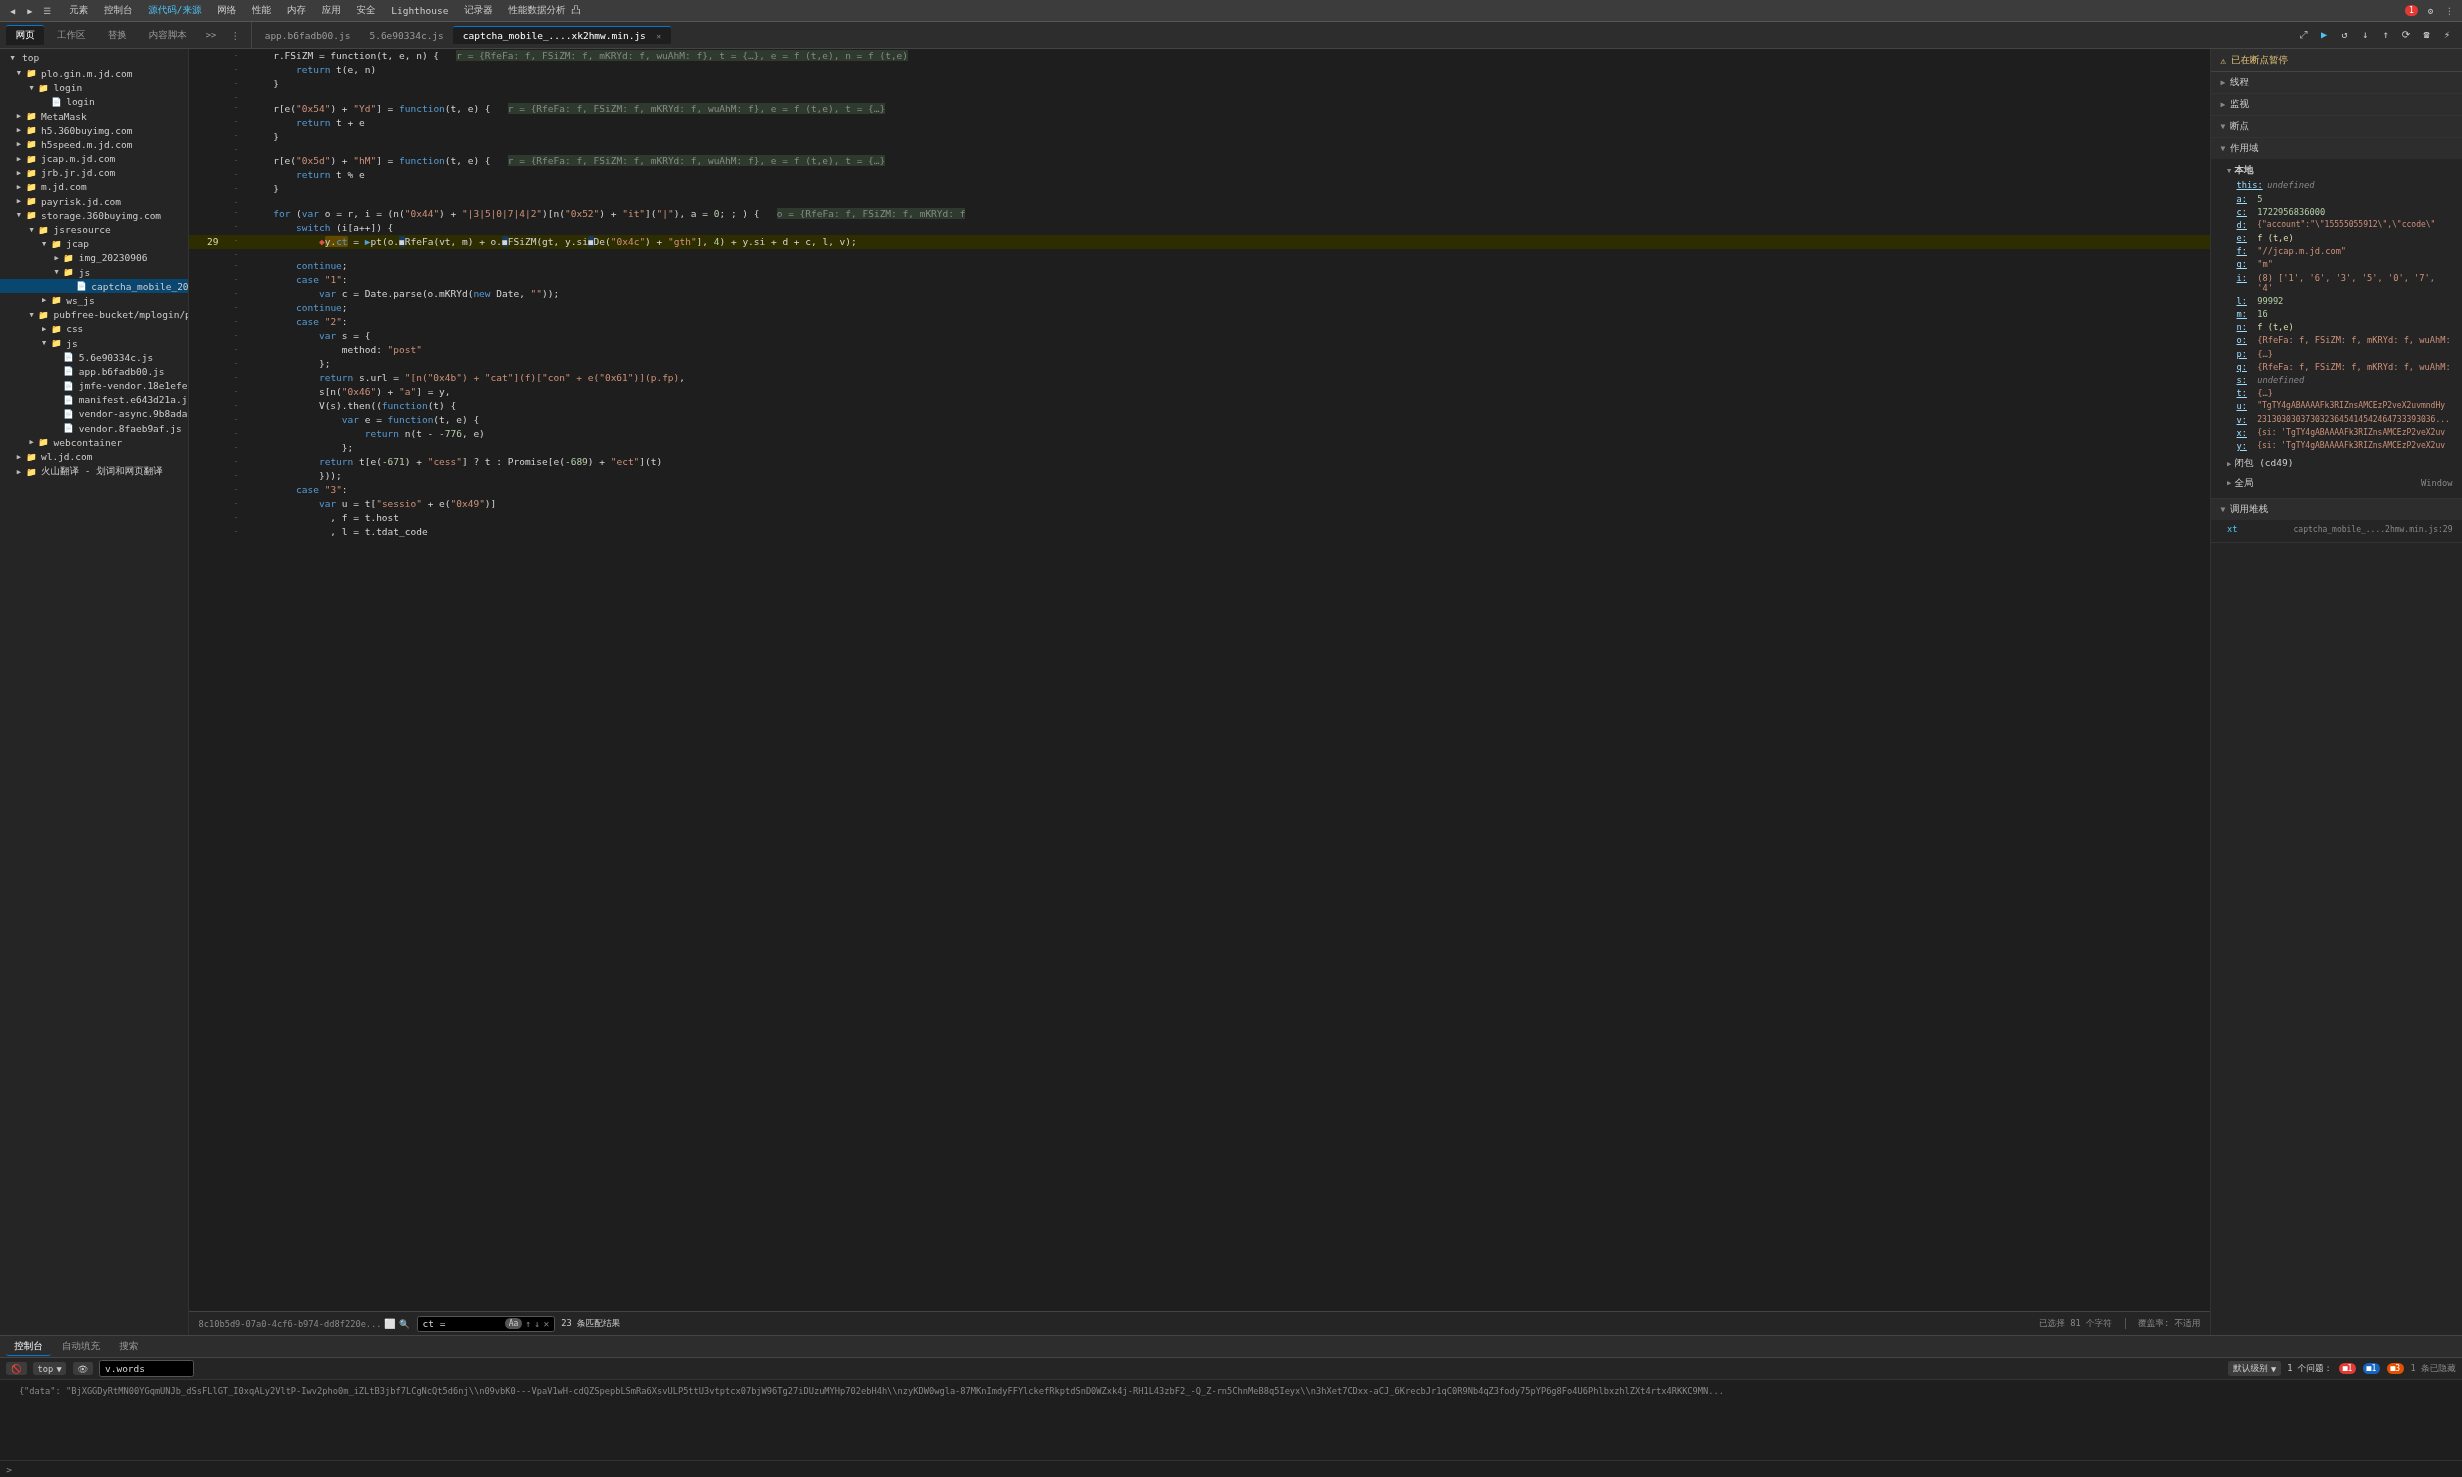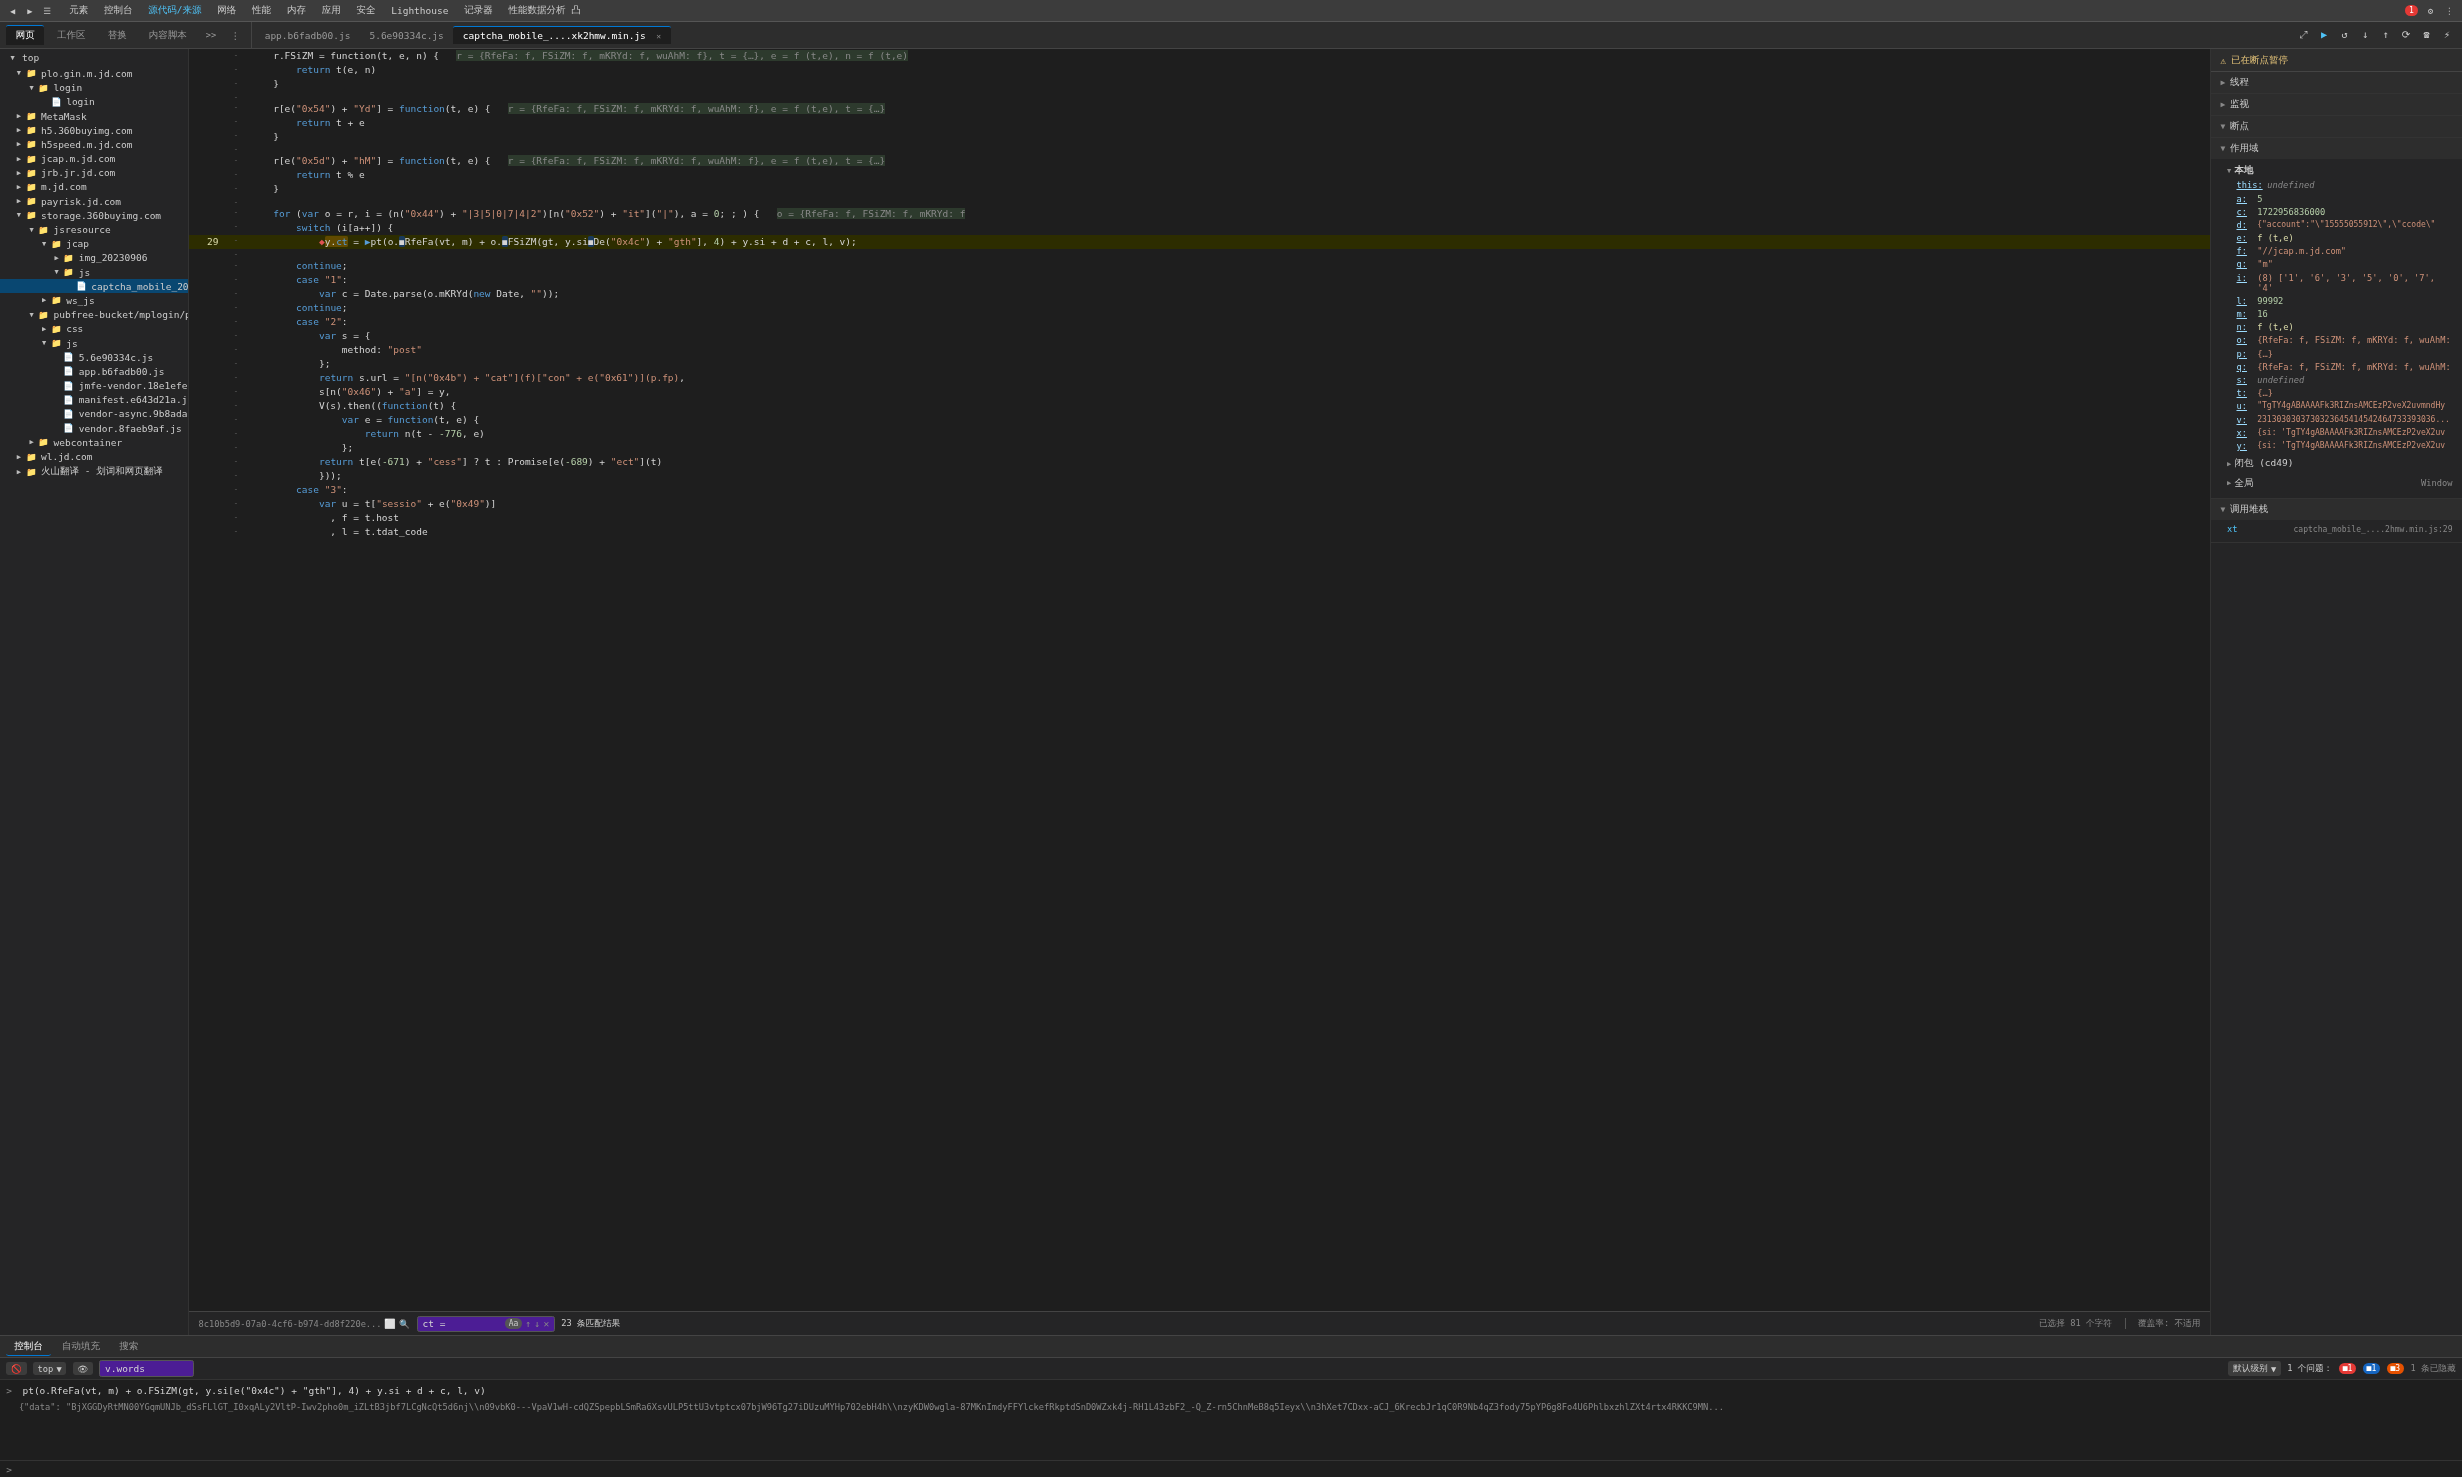--- a/index.html
+++ b/index.html
@@ -322,21 +322,21 @@
       padding: 3.2px 9.5px;
       display: flex;
       align-items: center;
       gap: 6.3px;
       font-size: 9.5px;
       flex-shrink: 0;
     }
     .search-input-wrap {
       display: flex;
       align-items: center;
-      background: #4c1d95;
+      background: #000000;
       border: 0.8px solid #555;
       border-radius: 2.4px;
       padding: 1.6px 4.7px;
       gap: 3.2px;
     }
     .search-input-wrap input {
       background: transparent;
       border: none;
       outline: none;
       color: #d4d4d4;
@@ -1102,24 +1102,20 @@
       <span>▼</span>
     </div>
     <span style="color:#ccc;font-size:8.7px;">1 个问题：</span>
     <span class="red-badge">■1</span>
     <span style="background:#1565c0;color:white;padding:0.8px 4px;border-radius:6.3px;font-size:8px;">■1</span>
     <span style="background:#e65100;color:white;padding:0.8px 4px;border-radius:6.3px;font-size:8px;">■3</span>
     <span style="color:#888;font-size:8.7px;">1 条已隐藏</span>
   </div>
 
   <div class="console-content scrollbar-thin">
-    <div class="console-line">
-      <span class="console-prompt">&gt;</span>
-      <span> pt(o.RfeFa(vt, m) + o.FSiZM(gt, y.si[e("0x4c") + "gth"], 4) + y.si + d + c, l, v)</span>
-    </div>
     <div class="console-line" style="color:#888; font-size:8.7px; padding-left:12.6px; word-break:break-all;">
       {"data": "BjXGGDyRtMN00YGqmUNJb_dSsFLlGT_I0xqALy2VltP-Iwv2pho0m_iZLtB3jbf7LCgNcQt5d6nj\\n09vbK0---VpaV1wH-cdQZSpepbLSmRa6XsvULP5ttU3vtptcx07bjW96Tg27iDUzuMYHp702ebH4h\\nzyKDW0wgla-87MKnImdyFFYlckefRkptdSnD0WZxk4j-RH1L43zbF2_-Q_Z-rn5ChnMeB8q5Ieyx\\n3hXet7CDxx-aCJ_6KrecbJr1qC0R9Nb4qZ3fody75pYP6g8Fo4U6PhlbxzhlZXt4rtx4RKKC9MN...
     </div>
   </div>
 
   <div class="console-input-line">
     <span class="console-prompt">&gt;</span>
     <input class="console-input" type="text" placeholder="" style="">
   </div>
 </div>

